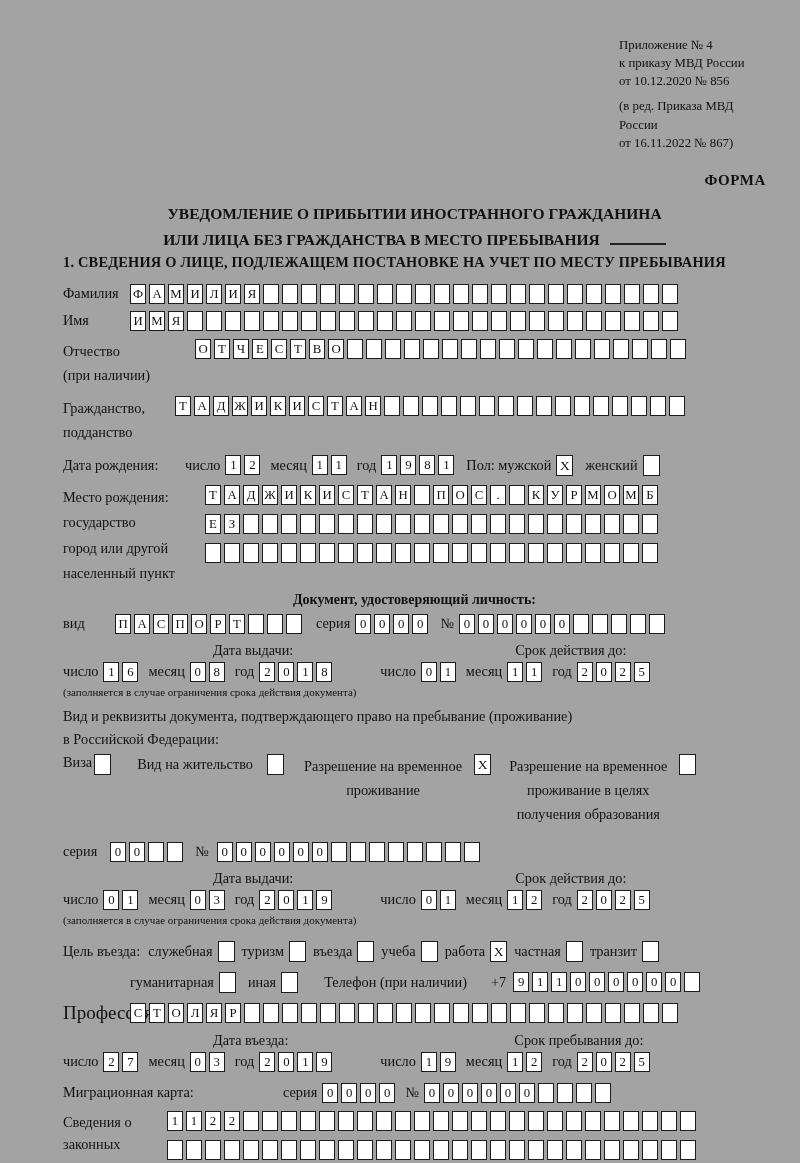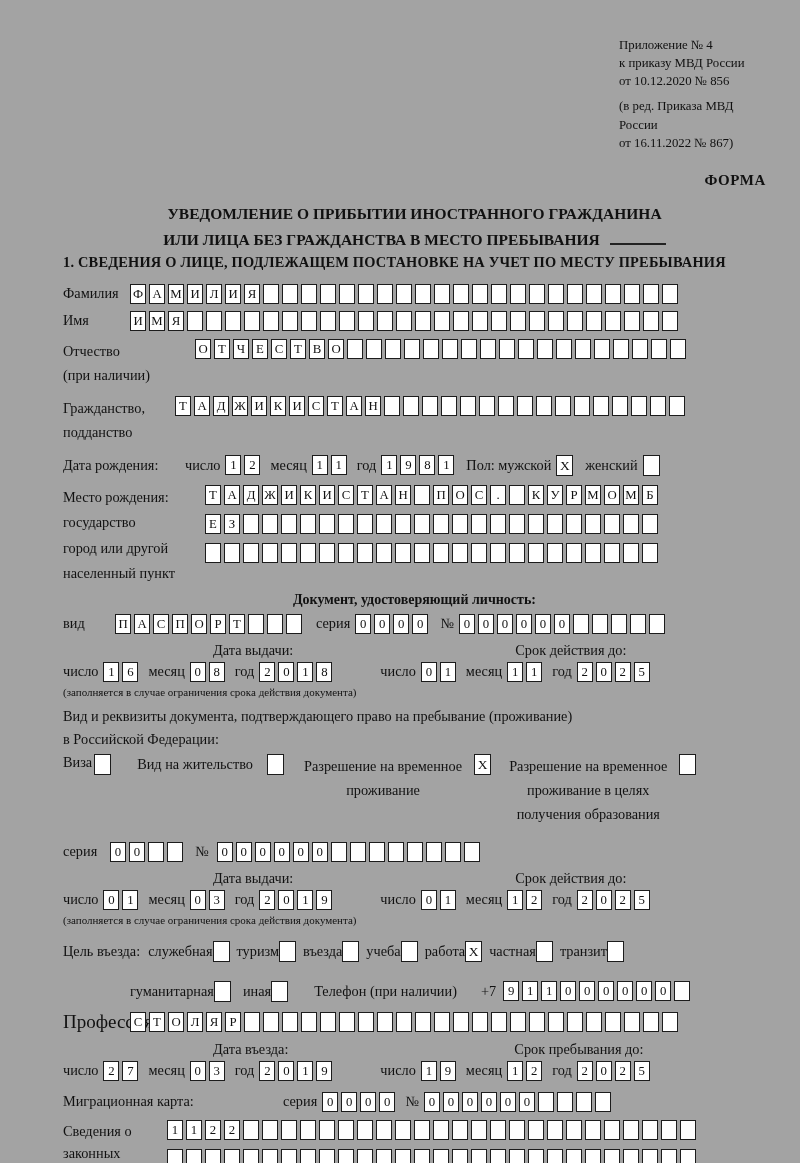--- a/index.html
+++ b/index.html
@@ -27,21 +27,21 @@
   .doc-heading{font-weight:700;text-align:center;font-size:14px;margin-top:5px}
   .dateheads{display:flex;margin-top:8px;font-size:14.3px}
   .dateheads .h1{margin-left:150px}
   .dateheads .h2{margin-left:222px}
   .daterow{display:flex;align-items:center;margin-top:3px}
   .dategrp{display:flex;align-items:center}
   .note{font-size:11px;text-align:left;padding-right:30px;margin-top:4px}
   .intro{font-size:14.3px;margin-top:10px}
   .optline{display:flex;align-items:flex-start;margin-top:6px;font-size:14.3px}
   .optblock{text-align:center;line-height:1.7}
-  .opt{display:flex;align-items:center;margin-right:7px}
+  .opt{display:flex;align-items:center;gap:5px;margin-right:7px}
   .purposerow{display:flex;align-items:center;margin-top:15px;font-size:14.3px}
   .reps{display:flex;align-items:flex-start;margin-top:8px}
   .reps .labcol{flex:none;width:104px;font-size:14.3px;line-height:1.58}
   .reps .boxcol .cells{margin-bottom:9px}
 </style>
 </head>
 <body>
 
 <div class="page">
 
@@ -531,21 +531,21 @@
     <span class="opt">
         <span>частная</span>
         <span class="cbox"></span>
       </span>
     <span class="opt" style="margin-right:0">
         <span>транзит</span>
         <span class="cbox"></span>
       </span>
   </div>
 
-  <div class="row" style="margin-top:19px;margin-left:67px;font-size:14.3px">
+  <div class="row" style="margin-top:10px;margin-left:67px;font-size:14.3px">
     <span class="opt" style="margin-right:12px">
         <span>гуманитарная</span>
         <span class="cbox"></span>
       </span>
     <span class="opt" style="margin-right:0">
         <span>иная</span>
         <span class="cbox"></span>
       </span>
     <span style="margin-left:26px">Телефон (при наличии)</span>
     <span style="margin-left:24px;margin-right:7px">+7</span>

